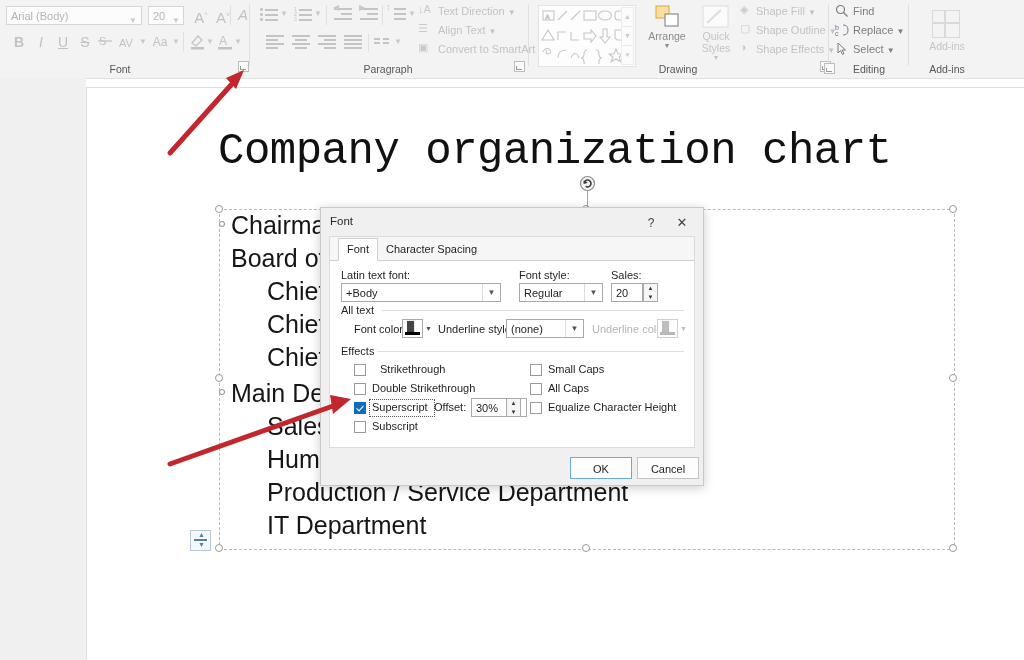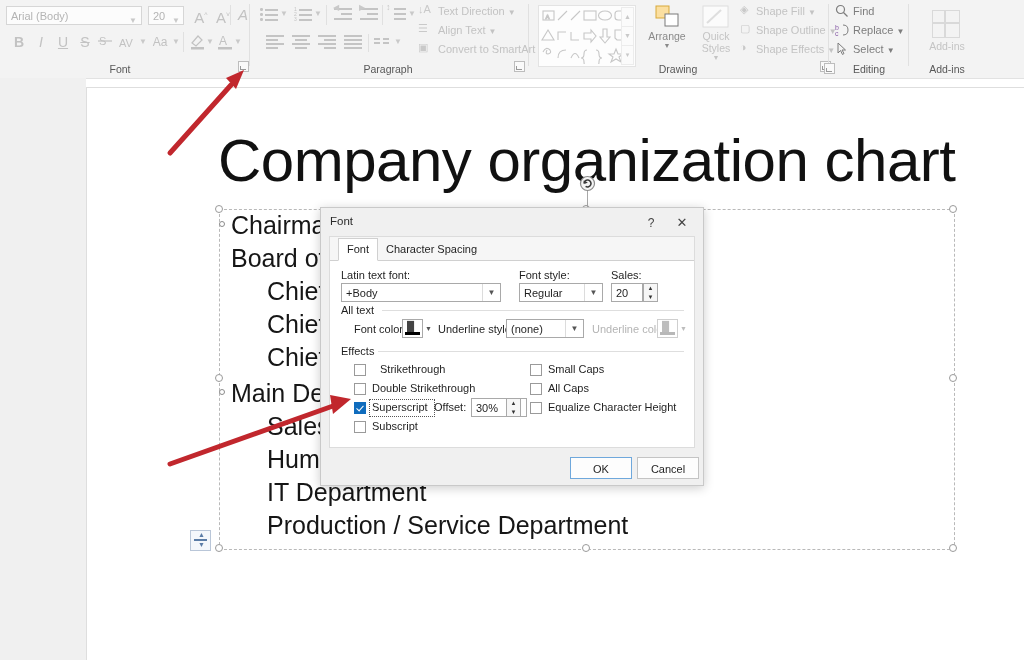--- a/index.html
+++ b/index.html
@@ -88,22 +88,22 @@
   .addins-ic:after{left:0;top:11px;width:26px;height:1.5px;}
 
   
   .leftpanel{position:absolute;left:0;top:78px;width:86px;height:582px;background:#f0f0f0;}
   .slide{
     position:absolute;left:86px;top:87px;width:938px;height:573px;
     background:#ffffff;border-left:1px solid #dedede;border-top:1px solid #dedede;
   }
   .slidetitle{
     position:absolute;left:218px;top:126px;width:760px;
-    font-size:60px;color:#111;letter-spacing:-0.5px;white-space:nowrap;
-    font-family:Liberation Sans, sans-serif;
+    font-size:44px;color:#111;letter-spacing:-0.5px;white-space:nowrap;
+    font-family:Liberation Mono, monospace;
   }
 
   
   .selbox{
     position:absolute;left:219px;top:209px;width:734px;height:339px;
     border:1px dashed #b9b9b9;
   }
   .handle{
     position:absolute;width:8px;height:8px;border-radius:50%;
     background:#ffffff;border:1.3px solid #9a9a9a;box-sizing:border-box;
@@ -505,22 +505,22 @@
     <div class="bt"><span>Board of Directors</span></div>
     <div class="bt lvl2"><span>Chief Executive Officer</span></div>
     <div class="bt lvl2"><span>Chief Operating Officer</span></div>
     <div class="bt lvl2"><span>Chief Financial Officer</span></div>
     <div class="bt" style="position:relative;margin-top:3px;">
       <span class="bullet" style="top:12px;"></span>
       <span>Main Departments</span>
     </div>
     <div class="bt lvl2"><span>Sales Department</span></div>
     <div class="bt lvl2"><span>Human Resources Department</span></div>
+    <div class="bt lvl2"><span>Production / Service Department</span></div>
     <div class="bt lvl2"><span>IT Department</span></div>
-    <div class="bt lvl2"><span>Production / Service Department</span></div>
   </div>
 
   <div class="autofit">
     <div class="ar" style="top:1px;">▲</div>
     <div class="bar" style="top:8px;"></div>
     <div class="ar" style="top:11px;">▼</div>
   </div>
 
   <div class="dlg">
     <div class="dlg-title">

